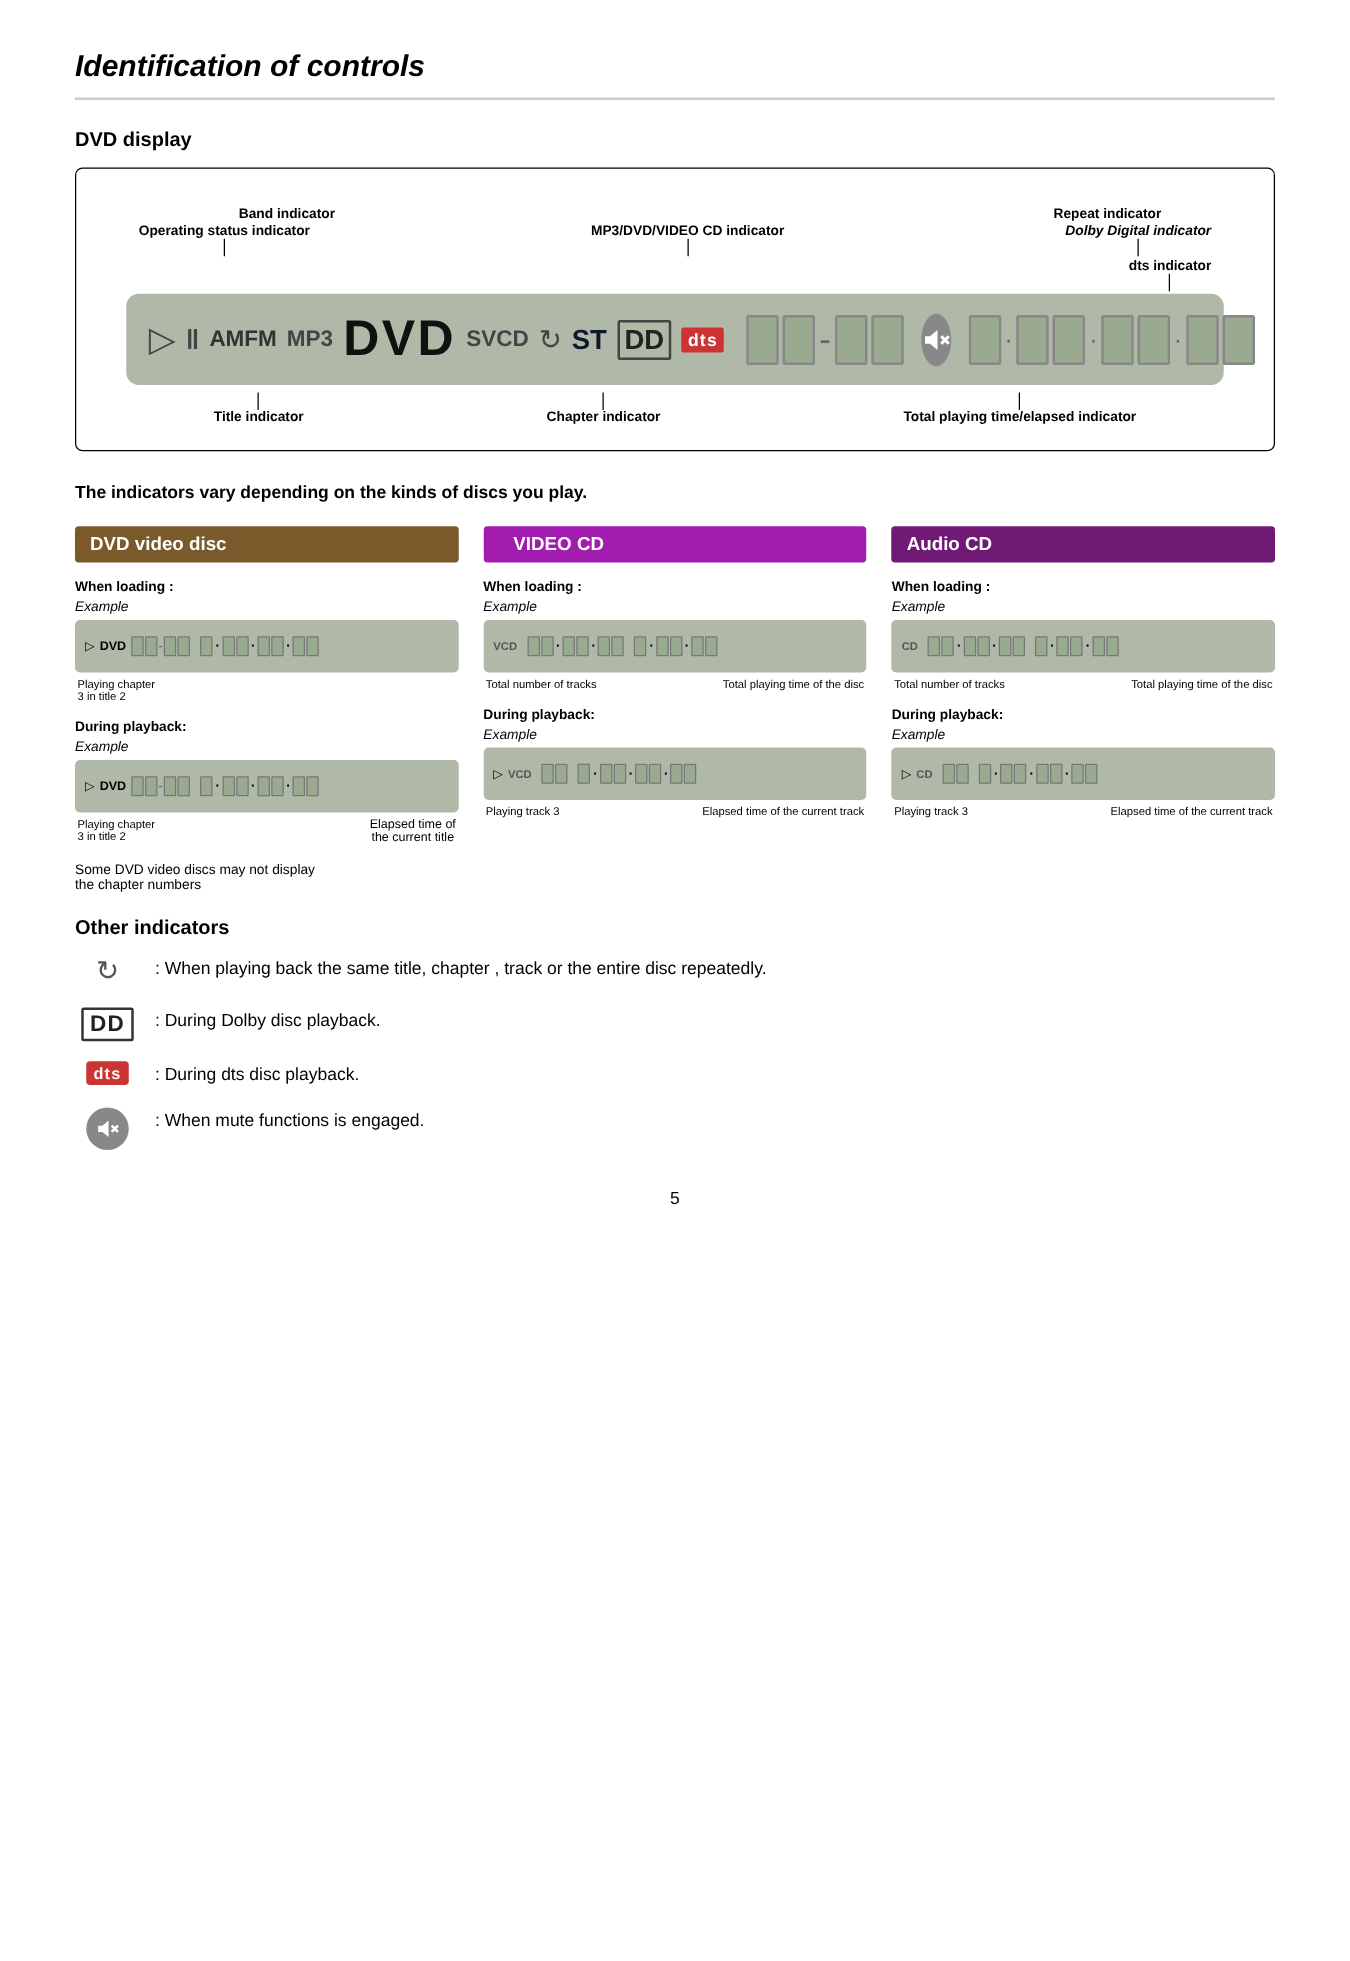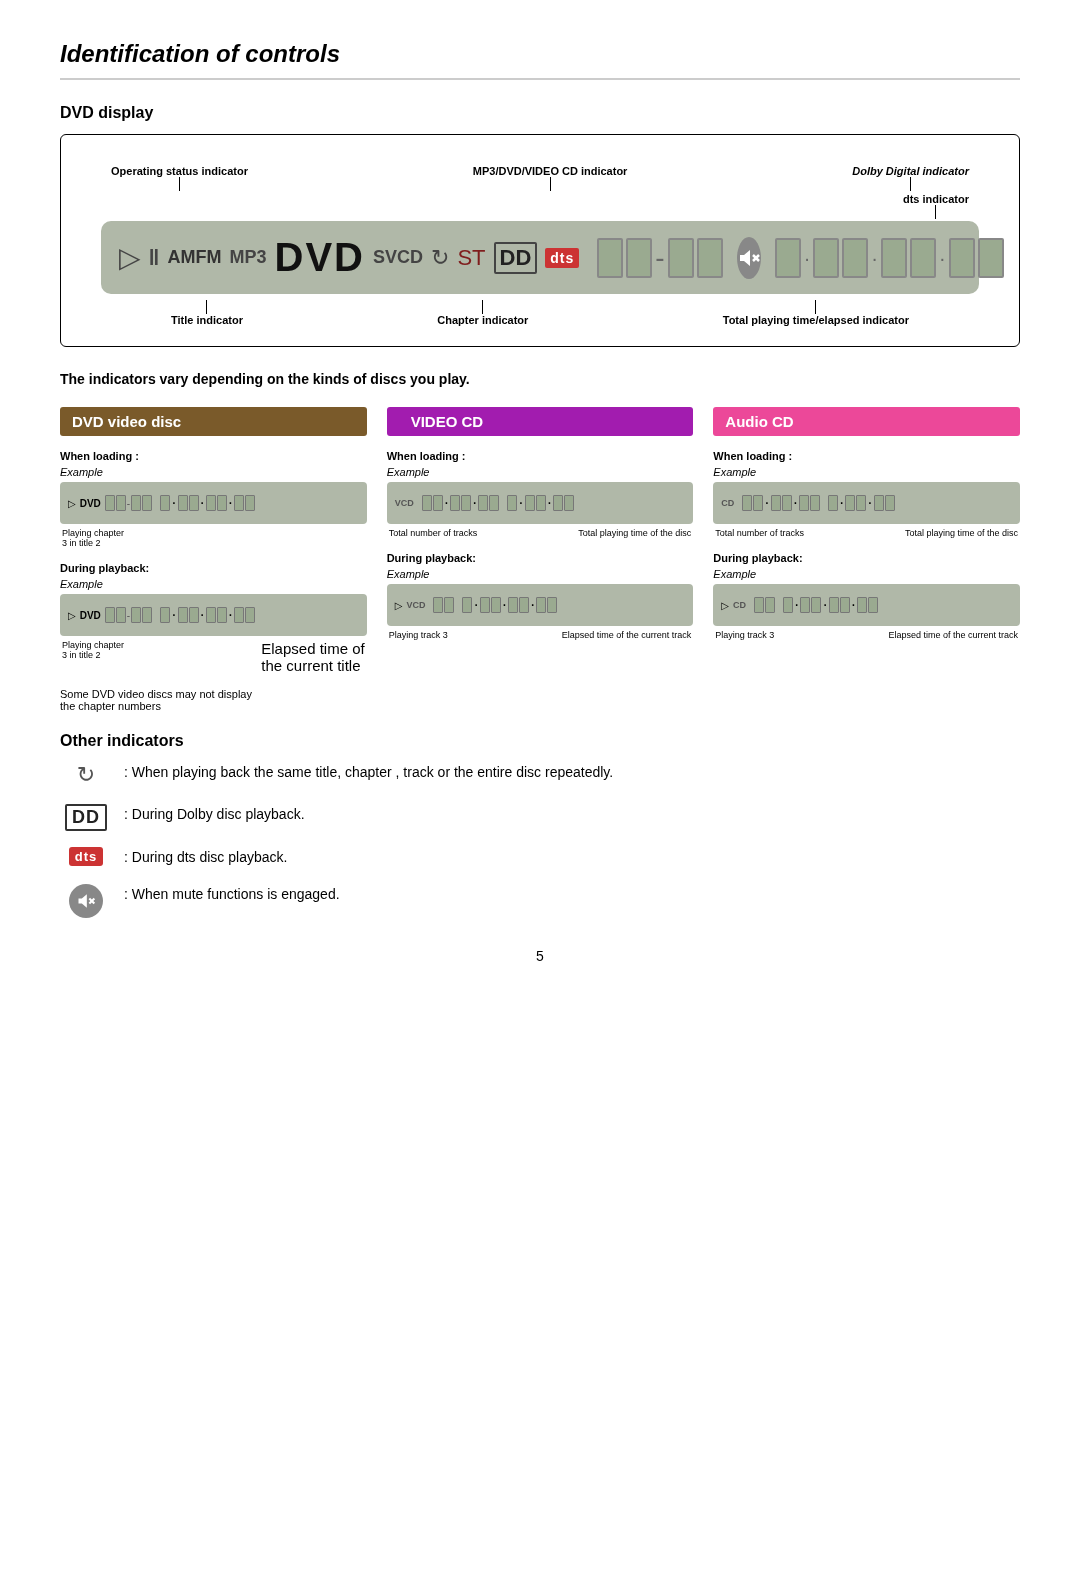--- a/index.html
+++ b/index.html
@@ -51,21 +51,21 @@
       color: #fff;
       font-weight: bold;
       font-size: 15px;
       padding: 6px 12px;
       border-radius: 3px;
       margin-bottom: 14px;
     }
 
     .disc-header-dvd { background: #7a5a2a; }
     .disc-header-vcd { background: #a21caf; padding-left: 24px; }
-    .disc-header-cd  { background: #ec4899; }
+    .disc-header-cd  { background: #701a75; }
 
     .sub-label {
       font-size: 11px;
       font-weight: bold;
       margin-bottom: 4px;
     }
 
     .example-label {
       font-size: 11px;
       font-style: italic;
@@ -213,20 +213,24 @@
   </style>
 </head>
 <body>
 
 <h1 class="page-title">Identification of controls</h1>
 
 <div class="section-heading">DVD display</div>
 
 <div class="dvd-display-container">
 
+  <div style="display:flex; justify-content:space-between; padding:0 60px 0 100px; margin-bottom:2px;">
+    <div style="font-size:11px; font-weight:bold; text-align:center;">Band  indicator</div>
+    <div style="font-size:11px; font-weight:bold; text-align:center;">Repeat  indicator</div>
+  </div>
 
   <div style="display:flex; justify-content:space-between; padding:0 20px; margin-bottom:2px; align-items:flex-end;">
     <div style="display:flex; flex-direction:column; align-items:center;">
       <span style="font-size:11px; font-weight:bold;">Operating status  indicator</span>
       <div class="ann-line-down"></div>
     </div>
     <div style="display:flex; flex-direction:column; align-items:center;">
       <span style="font-size:11px; font-weight:bold;">MP3/DVD/VIDEO CD indicator</span>
       <div class="ann-line-down"></div>
     </div>
@@ -250,21 +254,21 @@
     <span style="font-size:18px; font-weight:bold; color:#333;">AMFM</span>
 
     <span style="font-size:18px; font-weight:bold; color:#444;">MP3</span>
 
     <span style="font-size:40px; font-weight:900; color:#111; letter-spacing:2px;">DVD</span>
 
     <span style="font-size:18px; font-weight:bold; color:#444;">SVCD</span>
 
     <span style="font-size:22px; color:#444;">↻</span>
 
-    <span style="font-size:22px; font-weight:normal; color:#7f1d1d;">ST</span>
+    <span style="font-size:22px; font-weight:bold; color:#0f172a;">ST</span>
 
     <span style="font-size:22px; font-weight:900; color:#222; border:2px solid #444; padding:1px 4px; border-radius:2px;">DD</span>
 
     <span class="dts-lcd">dts</span>
 
     <div style="margin-left:10px; display:flex; align-items:center; gap:3px;">
       <div class="seg-lg-digit"></div>
       <div class="seg-lg-digit"></div>
       <span class="seg-lg-colon">-</span>
       <div class="seg-lg-digit"></div>
@@ -365,21 +369,21 @@
           <span>·</span>
         <div class="mini-digit"></div>
           <div class="mini-digit"></div>
           <span>·</span>
         <div class="mini-digit"></div>
           <div class="mini-digit"></div>
       </div>
     </div>
     <div class="caption-row">
       <span style="font-size:9px;">Playing chapter<br>3 in title 2</span>
-      <span style="font-size:15px; text-align:left;">Elapsed time of<br>the current title</span>
+      <span style="font-size:10px; text-align:center;">Elapsed time of<br>the current title</span>
     </div>
     <p class="note-text">Some DVD video discs may not display<br>the chapter numbers</p>
   </div>
 
   <div class="disc-column">
     <div class="disc-header disc-header-vcd">VIDEO CD</div>
 
     <div class="sub-label">When loading :</div>
     <div class="example-label">Example</div>
     <div class="mini-display">

